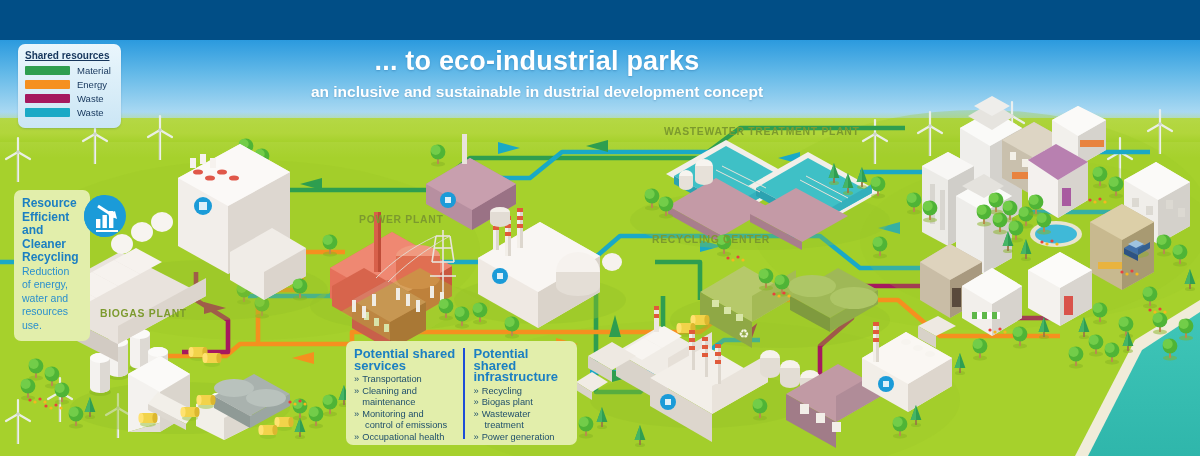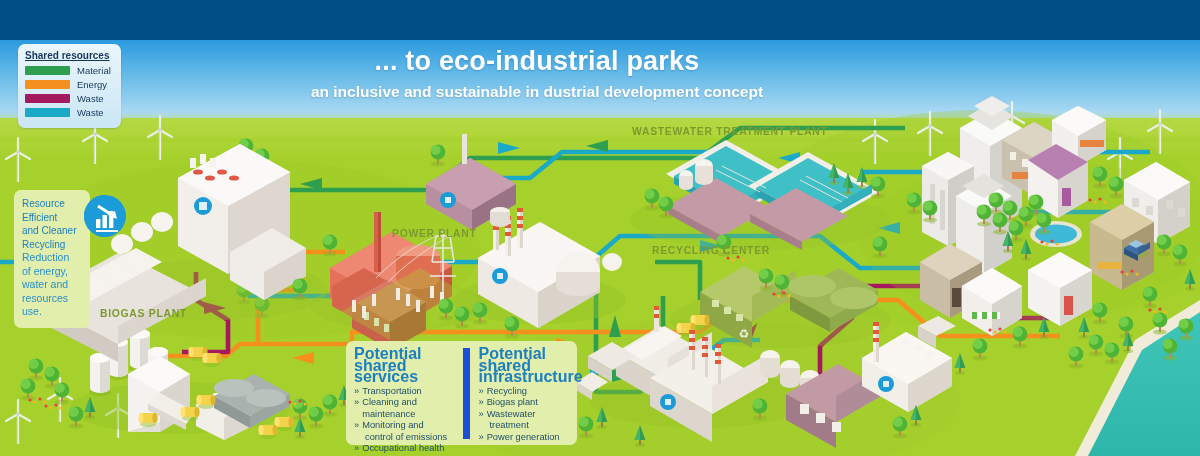--- a/index.html
+++ b/index.html
@@ -28,30 +28,30 @@
   .legend{position:absolute;left:18px;top:44px;width:103px;padding:6px 7px 7px 7px;border-radius:7px;
      background:linear-gradient(to bottom,#eaf6fc,#cbe6f5);z-index:40;box-shadow:0 1px 2px rgba(0,60,110,.18);}
   .legend-title{font-size:10px;font-weight:bold;color:#16365c;margin-bottom:4px;text-decoration:underline;}
   .legend-row{display:flex;align-items:center;margin-bottom:3px;}
   .swatch{width:45px;height:9px;border-radius:1px;margin-right:7px;}
   .legend-label{font-size:9.5px;color:#16365c;text-align:center;}
 
   
   .callout{position:absolute;left:14px;top:190px;width:76px;padding:7px 7px 9px 8px;border-radius:7px;
      background:#e2eeab;z-index:22;}
-  .callout b{display:block;color:#1b7fc2;font-size:10px;font-weight:normal;line-height:13.5px;}
+  .callout b{display:block;color:#1b7fc2;font-size:12px;font-weight:bold;line-height:13.5px;}
   .callout span{display:block;color:#2a8fcd;font-size:10.5px;line-height:13.5px;}
   .callout-badge{position:absolute;left:84px;top:193px;width:47px;height:47px;z-index:23;}
 
   
   .infopanel{position:absolute;left:346px;top:341px;width:231px;height:104px;border-radius:7px;
      background:#e2eeab;z-index:24;display:flex;padding:7px 6px 6px 8px;}
   .infocol{width:50%;padding-right:5px;}
-  .infocol + .infocol{border-left:7px solid #1d4ed8;padding-left:9px;}
-  .info-h{color:#1b7fc2;font-size:16px;font-weight:bold;line-height:11.5px;margin-bottom:3px;}
+  .infocol + .infocol{border-left:2px solid #1d4ed8;padding-left:9px;}
+  .info-h{color:#1b7fc2;font-size:13px;font-weight:bold;line-height:11.5px;margin-bottom:3px;}
   .info-li{color:#1f4f6b;font-size:9.3px;line-height:11.6px;display:flex;}
   .info-li i{font-style:normal;color:#1f4f6b;margin-right:3px;}
   .info-li.cont{padding-left:11px;}
 
   
   .slabel{position:absolute;z-index:18;color:#7c9a2e;font-size:10.4px;font-weight:bold;letter-spacing:.7px;
      white-space:nowrap;}
 
   
   svg.pipes{position:absolute;left:0;top:0;width:1200px;height:456px;z-index:10;pointer-events:none;}
@@ -751,23 +751,23 @@
     <g fill="#fff">
       <rect x="12" y="26" width="4.4" height="9"></rect>
       <rect x="18.5" y="22" width="4.4" height="13"></rect>
       <rect x="25" y="18" width="4.4" height="17"></rect>
     </g>
     <path d="M14 13 L31 24" stroke="#fff" stroke-width="3" fill="none"></path>
     <polygon points="33,26 31,18 24,22" fill="#fff"></polygon>
     <path d="M12 38 h22" stroke="#fff" stroke-width="2"></path>
   </svg>
 
-  <div class="slabel" style="left:632px;top:126px;">WASTEWATER TREATMENT PLANT</div>
-  <div class="slabel" style="left:359px;top:228px;margin-left:33px;">POWER PLANT</div>
-  <div class="slabel" style="left:652px;top:245px;">RECYCLING CENTER</div>
+  <div class="slabel" style="left:664px;top:126px;">WASTEWATER TREATMENT PLANT</div>
+  <div class="slabel" style="left:359px;top:214px;">POWER PLANT</div>
+  <div class="slabel" style="left:652px;top:234px;">RECYCLING CENTER</div>
   <div class="slabel" style="left:100px;top:308px;">BIOGAS PLANT</div>
 
   <div class="infopanel">
     <div class="infocol">
       <div class="info-h">Potential shared services</div>
       <div class="info-li">
         <i>»</i>
         <span>Transportation</span>
       </div>
       <div class="info-li">

